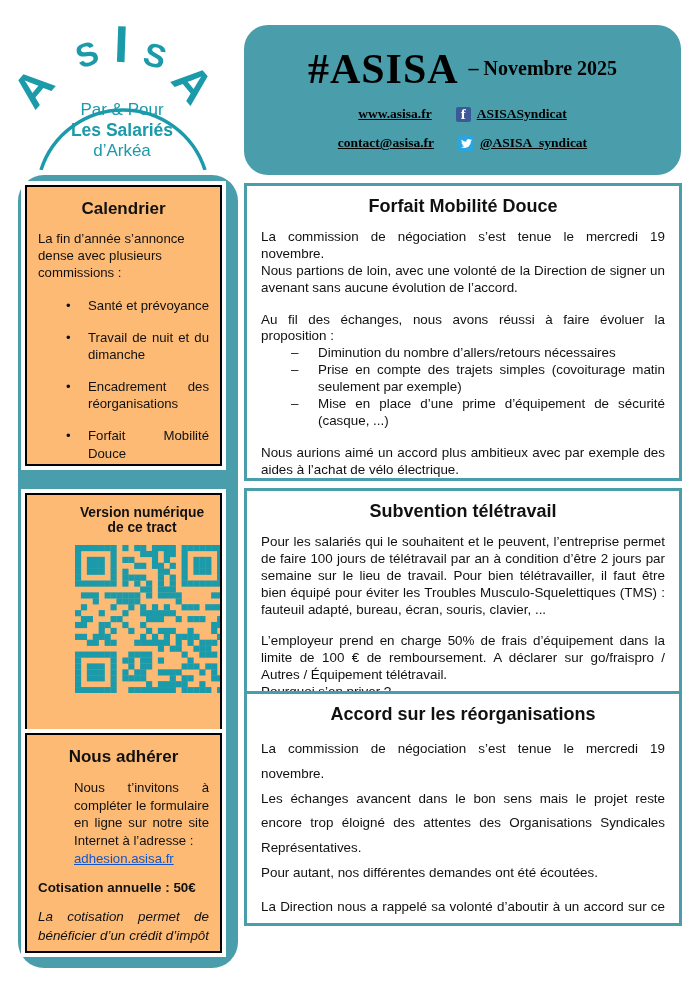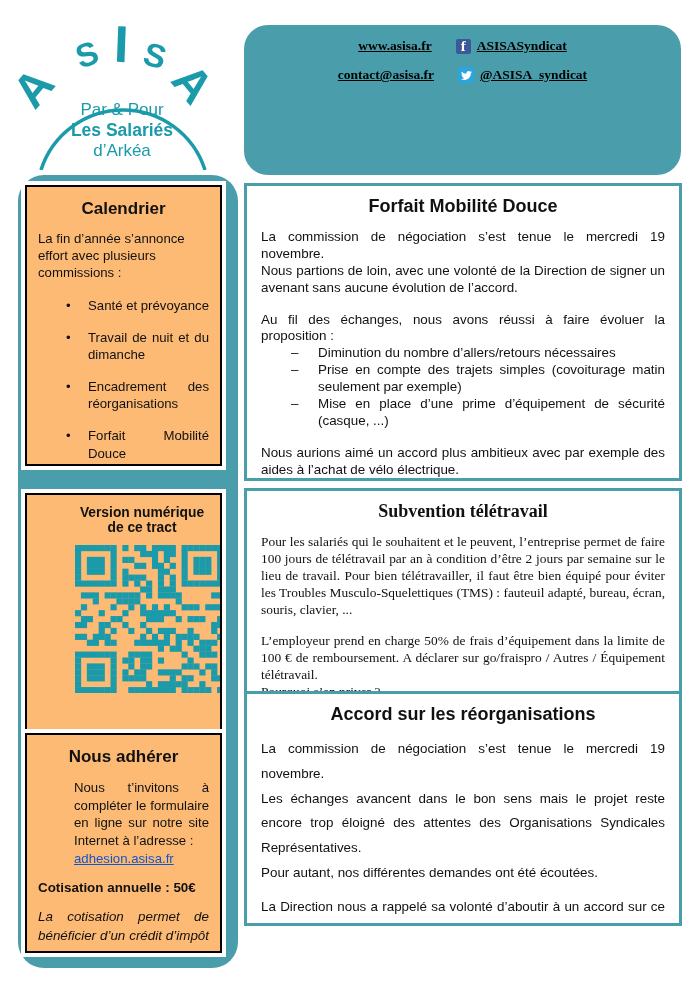--- a/index.html
+++ b/index.html
@@ -55,21 +55,21 @@
   .qr-svg{display:block;margin:0 auto;width:148px;height:148px;fill:var(--logo-teal);cursor:pointer;}
   .join-body{font-size:13.2px;line-height:1.34;text-align:justify;margin-left:36px;}
   .join-link{color:var(--link);text-decoration:underline;cursor:pointer;}
   .join-fee{font-size:13.4px;font-weight:bold;margin:13px 0 12px;}
   .join-note{font-size:13.4px;font-style:italic;line-height:1.42;text-align:justify;}
 
   
   .article{position:absolute;left:244px;width:438px;background:#fff;border:3px solid var(--teal);
            box-sizing:border-box;padding:7px 14px;overflow:hidden;}
   .a1{top:183px;height:298px;}
-  .a2{top:488px;height:256px;font-family:Liberation Serif, serif;}
+  .a2{top:488px;height:256px;}
   .a3{top:691px;height:235px;}
   .a-title{text-align:center;font-size:18px;font-weight:bold;margin:3px 0 12px;}
   .blk-p{font-size:13.4px;line-height:1.26;text-align:justify;margin:0;}
   .blk-br{height:15px;}
   .blk-dash{display:flex;font-size:13.4px;line-height:1.26;margin-left:30px;text-align:justify;}
   .blk-dash .dash{flex:none;width:27px;}
   .a3 .blk-p{line-height:1.85;}
   .a3 .blk-br{height:9px;}
 </style>
 </head>
@@ -85,20 +85,23 @@
     <span class="ll l5">A</span>
     <svg class="arc" width="170" height="96" viewBox="0 0 170 96">
       <path d="M 3 96 A 86 86 0 0 1 167 96" fill="none" stroke="#1b9aaa" stroke-width="3.5"></path>
     </svg>
     <div class="tag t1">Par &amp; Pour</div>
     <div class="tag t2">Les Salariés</div>
     <div class="tag t3">d’Arkéa</div>
   </div>
 
   <div class="header">
+    <div class="h-title">
+      <span class="h-main">#ASISA</span><span class="h-date">– Novembre 2025</span>
+    </div>
     <div class="h-row">
       <a class="h-link">www.asisa.fr</a>
       <span class="h-social">
         <span class="fb-icon">f</span>
         <a class="h-link">ASISASyndicat</a>
       </span>
     </div>
     <div class="h-row">
       <a class="h-link">contact@asisa.fr</a>
       <span class="h-social">
@@ -109,21 +112,21 @@
         </span>
         <a class="h-link">@ASISA_syndicat</a>
       </span>
     </div>
   </div>
 
   <div class="sidebar">
 
     <div class="sbox calbox">
       <div class="sbox-title">Calendrier</div>
-      <div class="cal-intro">La fin d’année s’annonce effort avec plusieurs commissions :</div>
+      <div class="cal-intro">La fin d’année s’annonce dense avec plusieurs commissions :</div>
       <div>
           <div class="cal-item">
             <span class="b">•</span>
             <span>Santé et prévoyance</span>
           </div>
           <div class="cal-item">
             <span class="b">•</span>
             <span>Travail de nuit et du dimanche</span>
           </div>
           <div class="cal-item">

